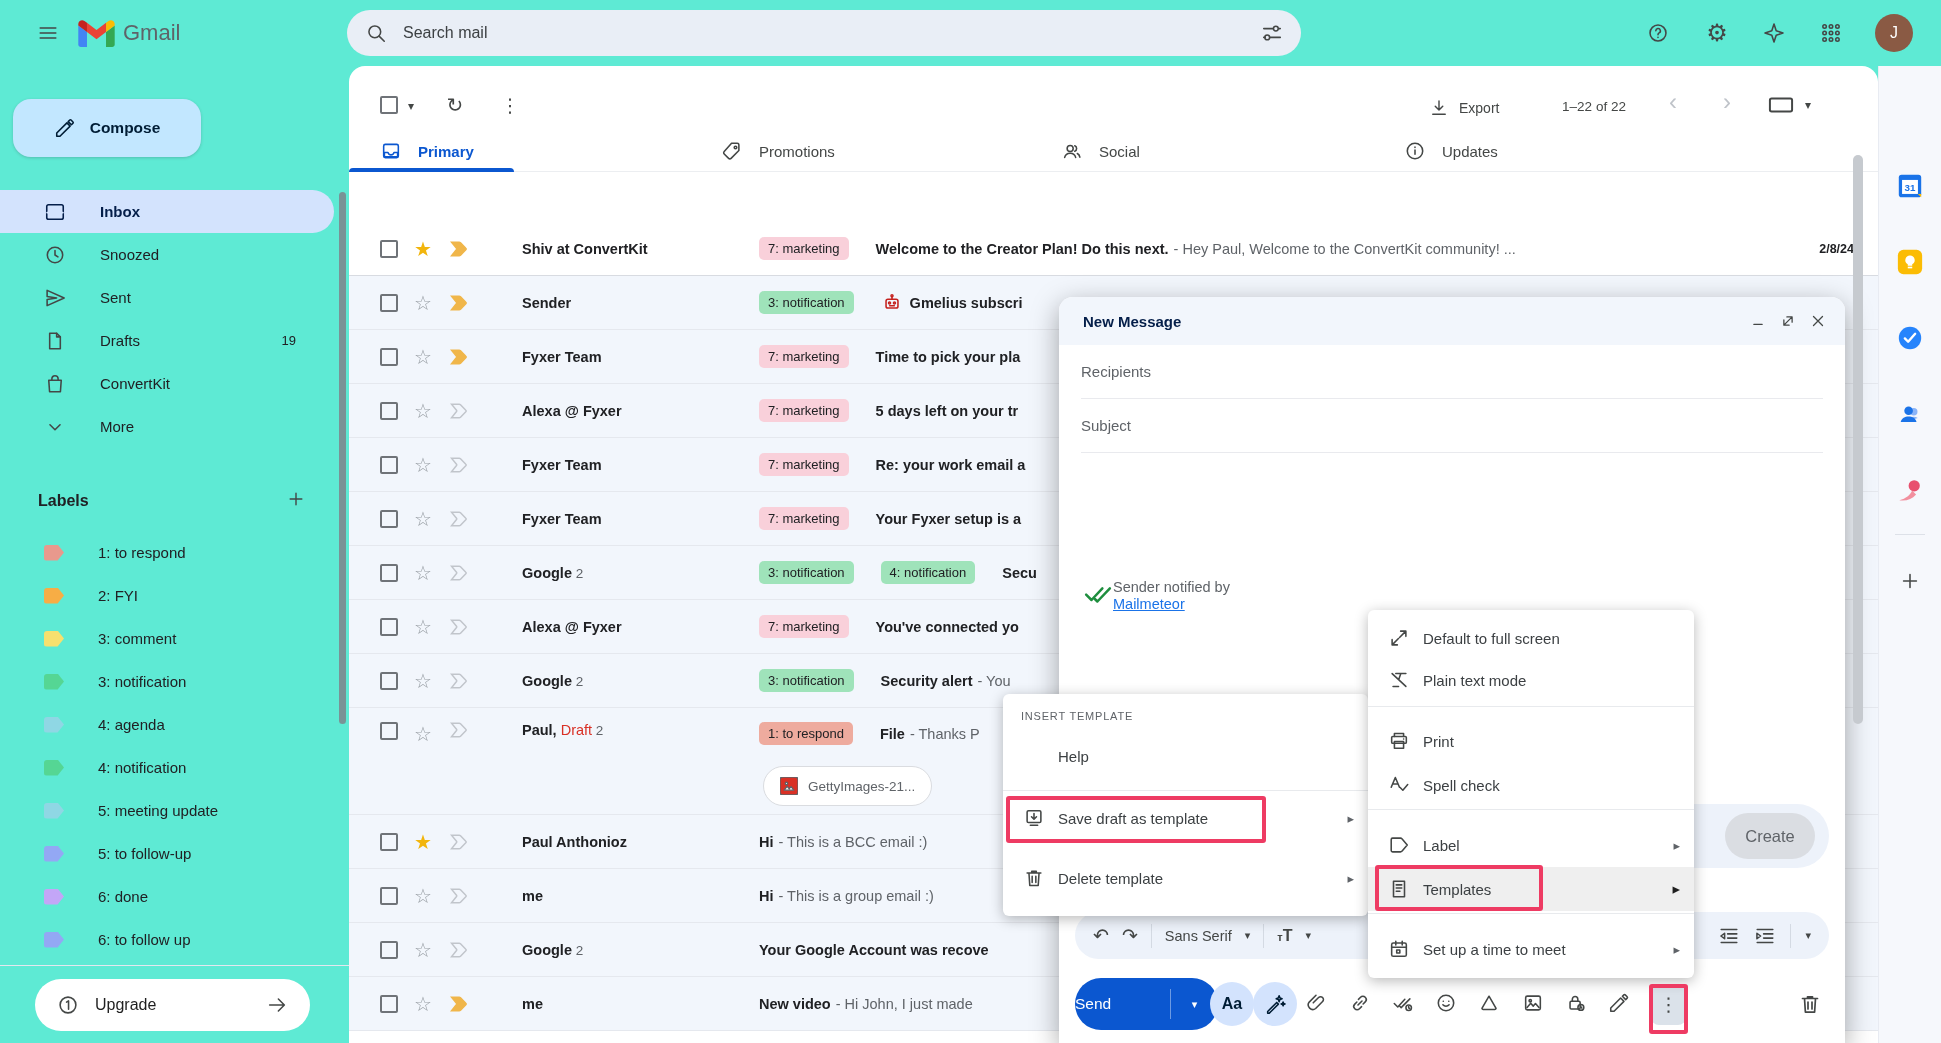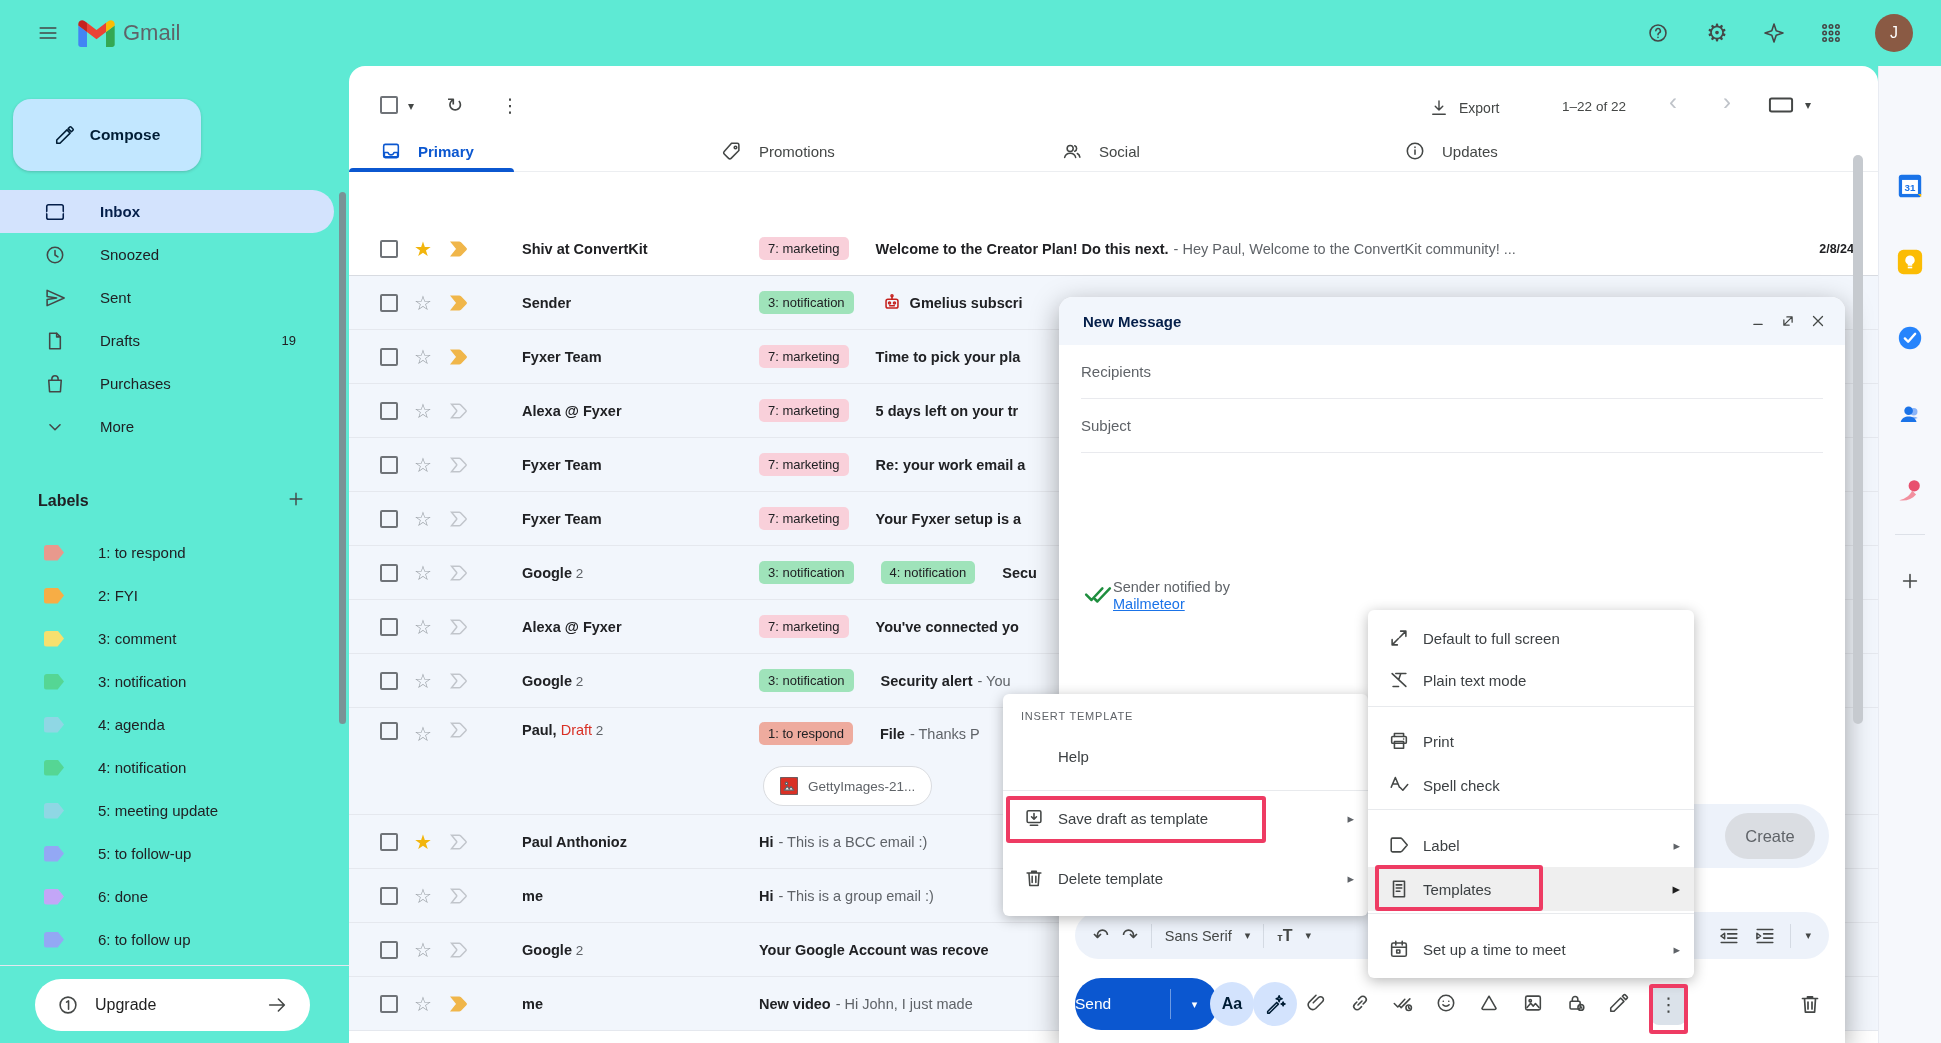--- a/index.html
+++ b/index.html
@@ -16,21 +16,21 @@
 #searchbar input{flex:1;border:none;background:transparent;outline:none;font-size:16px;color:#3c4043;font-family:inherit}
 #searchbar input::placeholder{color:#3c4043;opacity:1}
 .gear-glyph{font-size:24px;line-height:1}
 #avatar{position:absolute;left:1875px;top:14px;width:38px;height:38px;border-radius:50%;background:#8a5a44;color:#fff;display:flex;align-items:center;justify-content:center;font-size:16px;cursor:pointer}
 
 #rail{position:absolute;top:66px;right:0;width:63px;bottom:0;background:#f6f8fc;border-left:1px solid #e8ebf2}
 .railbtn{position:absolute;left:16px;width:30px;height:30px;display:flex;align-items:center;justify-content:center;cursor:pointer}
 #rail .divider{position:absolute;left:16px;width:30px;height:1px;background:#dde1e8}
 
 #sidebar{position:absolute;left:0;top:66px;width:349px;bottom:0}
-#compose-btn{position:absolute;left:13px;top:33px;width:188px;height:72px;background:#c2e7ff;border-radius:18px;display:flex;align-items:center;justify-content:center;gap:14px;color:#001d35;font-size:15.5px;font-weight:700;box-shadow:0 1px 3px rgba(60,64,67,.25);cursor:pointer}
+#compose-btn{position:absolute;left:13px;top:33px;width:188px;height:58px;background:#c2e7ff;border-radius:18px;display:flex;align-items:center;justify-content:center;gap:14px;color:#001d35;font-size:15.5px;font-weight:700;box-shadow:0 1px 3px rgba(60,64,67,.25);cursor:pointer}
 #nav{position:absolute;left:0;top:124px;width:334px}
 .nav-item{height:43px;display:flex;align-items:center;padding-left:44px;gap:34px;border-radius:0 22px 22px 0;font-size:15px;color:#202124;cursor:pointer}
 .nav-item .ic{color:#444746}
 .nav-item.active{background:#d3e3fd;font-weight:700;color:#041e49}
 .nav-item.active .ic{color:#041e49}
 .nav-item .ncount{margin-left:auto;margin-right:38px;font-size:13px;color:#202124}
 #labels-head{position:absolute;left:0;top:414px;width:334px;height:42px;display:flex;align-items:center;padding-left:38px}
 #labels-head b{font-size:16px;font-weight:700;color:#202124}
 #labels-head .plus{margin-left:auto;margin-right:28px;color:#444746;cursor:pointer}
 #labels-list{position:absolute;left:0;top:465px;width:334px}
@@ -342,20 +342,29 @@
     <div id="logo">
       <svg width="37" height="28" viewBox="0 0 52 40">
           <path fill="#4285F4" d="M3.6 40h8.8V18.7L0 9.3V36.4C0 38.4 1.6 40 3.6 40z"></path>
           <path fill="#34A853" d="M39.6 40h8.8c2 0 3.6-1.6 3.6-3.6V9.3L39.6 18.7z"></path>
           <path fill="#FBBC04" d="M39.6 5.5v13.2L52 9.3V7.3c0-4.5-5.2-7.1-8.8-4.4z"></path>
           <path fill="#EA4335" d="M12.4 18.7V5.5L26 15.7 39.6 5.5v13.2L26 28.9z"></path>
           <path fill="#C5221F" d="M0 7.3v2l12.4 9.4V5.5L8.8 2.9C5.2.2 0 2.8 0 7.3z"></path>
         </svg>
       <span>Gmail</span>
     </div>
+    <div id="searchbar">
+      <svg class="ic" style="color:#444746">
+          <use href="#i-search"></use>
+        </svg>
+      <input type="text" placeholder="Search mail" style="">
+      <svg class="ic" style="color:#444746">
+          <use href="#i-tune"></use>
+        </svg>
+    </div>
     <div class="roundbtn" style="left:1636px;top:11px">
         <svg class="ic">
           <use href="#i-help"></use>
         </svg>
       </div>
     <div class="roundbtn" style="left:1695px;top:11px">
         <span class="gear-glyph">⚙</span>
       </div>
     <div class="roundbtn" style="left:1752px;top:11px">
         <svg class="ic">
@@ -449,21 +458,21 @@
     <svg class="ic">
             <use href="#i-draft"></use>
           </svg>
     <span>Drafts</span>
     <span class="ncount">19</span>
   </div>
         <div class="nav-item">
     <svg class="ic">
             <use href="#i-bag"></use>
           </svg>
-    <span>Purchases</span>
+    <span>ConvertKit</span>
 
   </div>
         <div class="nav-item">
     <svg class="ic">
             <use href="#i-chevd"></use>
           </svg>
     <span>More</span>
 
   </div>
       </div>

